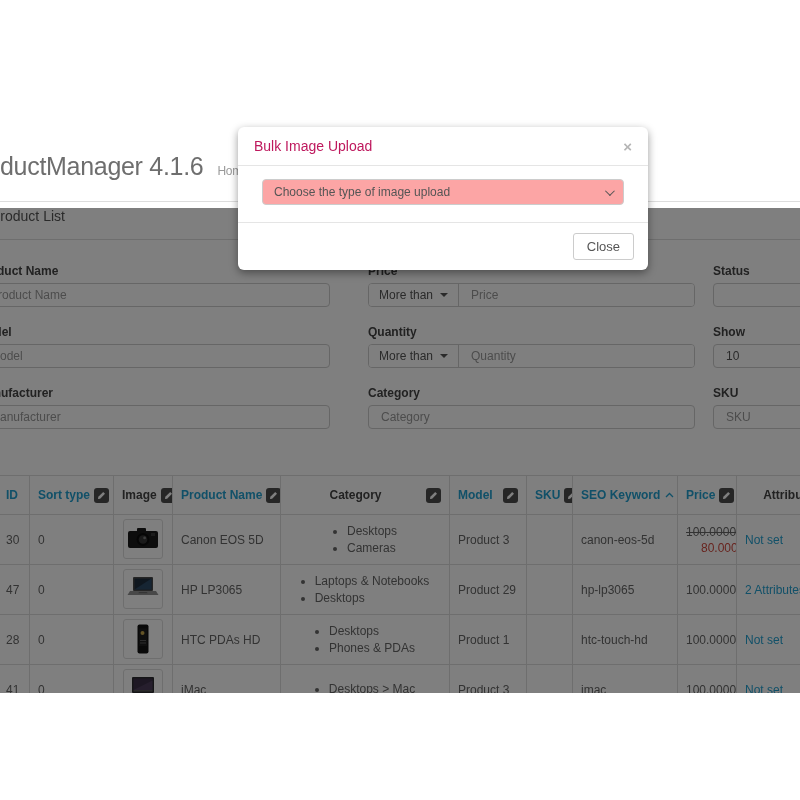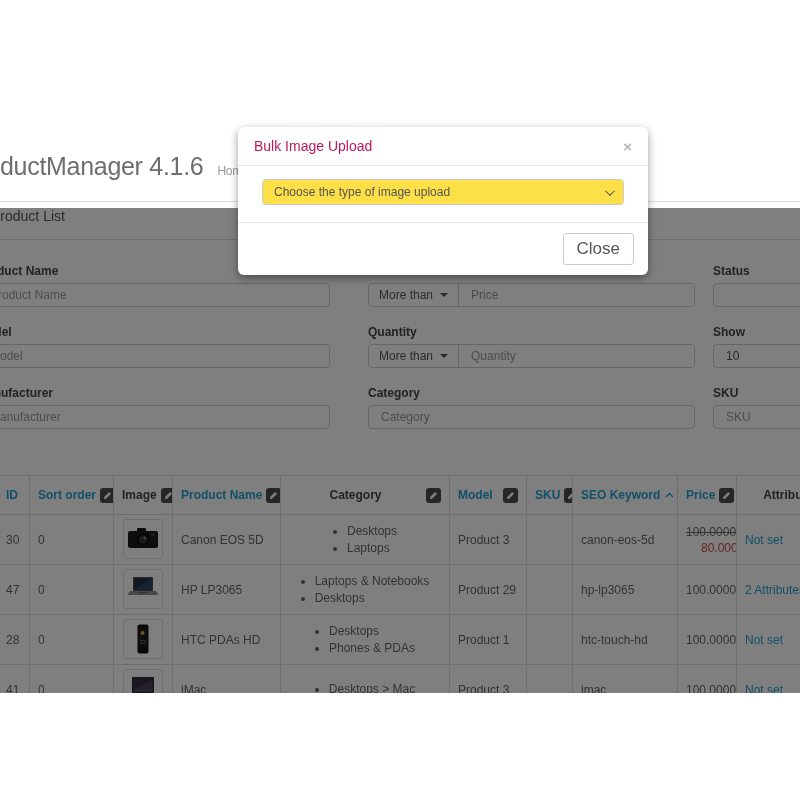--- a/index.html
+++ b/index.html
@@ -70,25 +70,25 @@
   .modal { position:absolute; top:127px; left:238px; width:410px; background:#fff;
     border-radius:6px; box-shadow:0 3px 9px rgba(0,0,0,0.4); z-index:10; }
   .modal-header { display:flex; justify-content:space-between; align-items:center;
     padding:11px 16px; border-bottom:1px solid #e5e5e5; }
   .modal-title { font-size:14px; color:#be185d; }
   .modal-close { background:none; border:none; color:#b5b5b5; font-size:15px;
     font-weight:bold; cursor:pointer; line-height:1; }
   .modal-body { padding:13px 24px 17px 24px; }
   .mselect { display:flex; justify-content:space-between; align-items:center; height:26px;
     border:1px solid #ccc; border-radius:4px; padding:0 11px; font-size:12px; color:#555;
-    cursor:pointer; background:#fde047; width:100%; font-family:inherit; }
+    cursor:pointer; background:#fca5a5; width:100%; font-family:inherit; }
   .chev { width:7px; height:7px; border-right:1.5px solid #555; border-bottom:1.5px solid #555;
     transform:rotate(45deg) translateY(-2px); }
   .modal-footer { border-top:1px solid #e5e5e5; padding:10px 14px; text-align:right; }
-  .btn-close { padding:5px 13px; font-size:17px; color:#555; background:#fff;
+  .btn-close { padding:5px 13px; font-size:13px; color:#555; background:#fff;
     border:1px solid #ccc; border-radius:3px; cursor:pointer; font-family:inherit; }
 </style>
 </head>
 <body>
 
 <div class="app">
 
   <div class="page-header">
     <h1><span>ProductManager 4.1.6</span><span class="crumbs"><a>Home</a><span class="sep">›</span><a>Mod</a></span></h1>
   </div>
@@ -177,21 +177,21 @@
           <th>
             <div class="th-inner">
               <span class="lgrp">
                 <a class="link">ID</a>
               </span>
             </div>
           </th>
           <th>
             <div class="th-inner">
               <span class="lgrp">
-                <a class="link">Sort order</a>
+                <a class="link">Sort type</a>
               </span>
               <button class="edit-btn">
                 <svg width="9" height="9" viewBox="0 0 10 10">
                   <path d="M6.9 1.1l2 2L3.5 8.5l-2.4.4.4-2.4z" fill="#fff"></path>
                 </svg>
               </button>
             </div>
           </th>
           <th>
             <div class="th-inner">
@@ -296,21 +296,21 @@
                   <rect x="3" y="10" width="30" height="17" rx="2" fill="#1b1b1b"></rect>
                   <rect x="12" y="7" width="9" height="4" rx="1" fill="#1b1b1b"></rect>
                   <circle cx="18" cy="18.5" r="6.5" fill="#0d0d0d"></circle>
                   <circle cx="18" cy="18.5" r="4.3" fill="#343434"></circle>
                   <circle cx="19.6" cy="16.9" r="1.4" fill="#7a7a7a"></circle>
                   <rect x="26" y="12" width="4" height="3" fill="#383838"></rect>
                 </svg>
               </span>
             </span></td>
           <td>Canon EOS 5D</td>
-          <td class="c"><ul class="cats"><li>Desktops</li><li>Laptops</li></ul></td>
+          <td class="c"><ul class="cats"><li>Desktops</li><li>Cameras</li></ul></td>
           <td>Product 3</td>
           <td></td>
           <td>canon-eos-5d</td>
           <td>
             <div class="price-old">100.0000</div>
             <div class="price-new">80.0000</div>
           </td>
           <td><a class="link">Not set</a></td>
         </tr>
         <tr>

